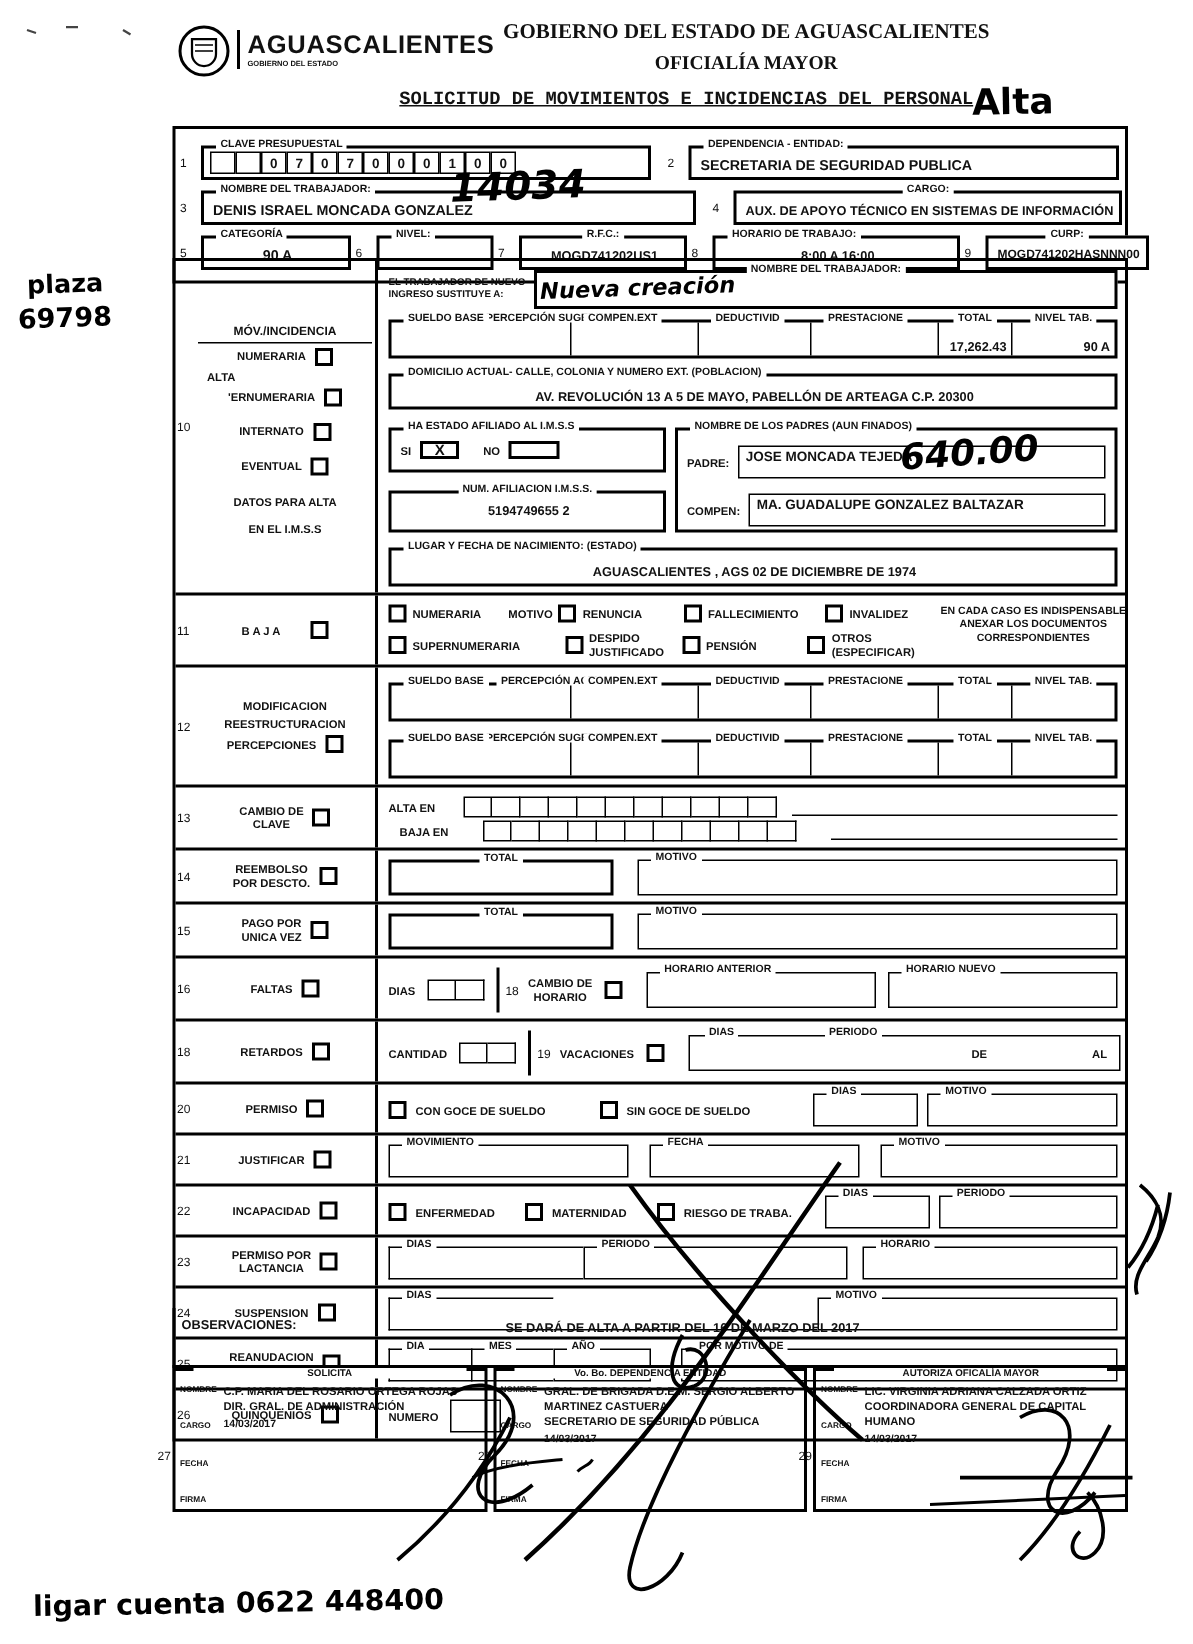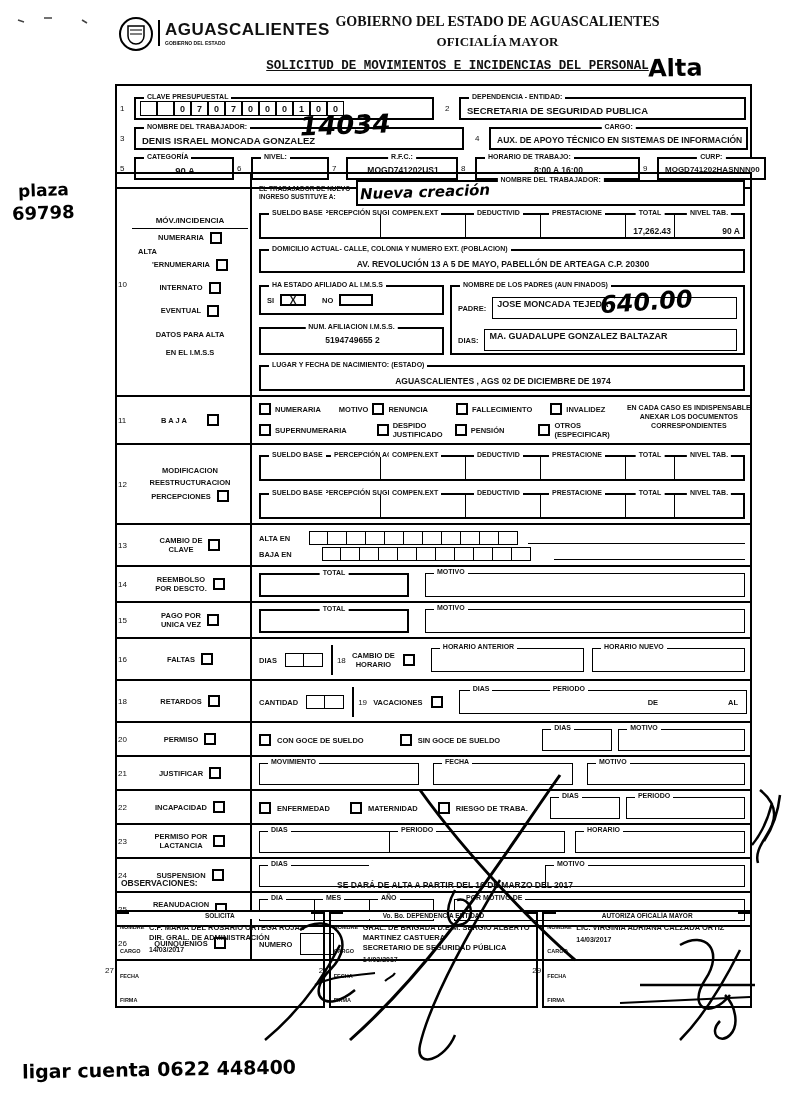--- a/index.html
+++ b/index.html
@@ -234,21 +234,21 @@
               <div class="fv fvc" style="font-size:8.5px;">5194749655 2</div>
             </div>
           </div>
           <div class="fb" style="flex:1;height:70px;padding:4px 6px;">
             <span class="fl">NOMBRE DE LOS PADRES (AUN FINADOS)</span>
             <div class="lrow" style="margin-top:6px;">
               <span class="lbl">PADRE:</span>
               <span class="fb" style="flex:1;height:16px;border-width:1px;font-size:9px;font-weight:bold;padding:1px 4px;">JOSE MONCADA TEJEDA</span>
             </div>
             <div class="lrow" style="margin-top:10px;">
-              <span class="lbl">DIAS:</span>
+              <span class="lbl">COMPEN:</span>
               <span class="fb" style="flex:1;height:16px;border-width:1px;font-size:9px;font-weight:bold;padding:1px 4px;">MA. GUADALUPE GONZALEZ BALTAZAR</span>
             </div>
           </div>
         </div>
         <div class="fb" style="margin-top:10px;height:26px;">
           <span class="fl">LUGAR Y FECHA DE NACIMIENTO: (ESTADO)</span>
           <div class="fv fvc" style="font-size:8.5px;padding-top:9px;">AGUASCALIENTES , AGS 02 DE DICIEMBRE DE 1974</div>
         </div>
       </div>
     </div>
@@ -370,21 +370,21 @@
               <span class="gcell"></span>
               <span class="gcell"></span>
               <span class="gcell"></span>
               <span class="gcell"></span>
               <span class="gcell"></span>
               <span class="gcell"></span>
               <span class="gcell"></span>
             </span>
           <span class="line"></span>
         </div>
-        <div class="lrow" style="gap:23px;margin-top:2px;">
+        <div class="lrow" style="gap:23px;margin-top:2px;text-align:right;">
           <span class="lbl" style="width:40px;">BAJA EN</span>
           <span class="grid">
               <span class="gcell"></span>
               <span class="gcell"></span>
               <span class="gcell"></span>
               <span class="gcell"></span>
               <span class="gcell"></span>
               <span class="gcell"></span>
               <span class="gcell"></span>
               <span class="gcell"></span>
@@ -671,20 +671,21 @@
       <span class="signum">29</span>
       <span class="sigcap">AUTORIZA OFICALÍA MAYOR</span>
       <div class="sigl">
         <span>NOMBRE</span>
         <span>CARGO</span>
         <span>FECHA</span>
         <span>FIRMA</span>
       </div>
       <div class="sigv">
         <div>LIC. VIRGINIA ADRIANA CALZADA ORTIZ</div>
+        <div>COORDINADORA GENERAL DE CAPITAL HUMANO</div>
         <div class="fecha">14/03/2017</div>
       </div>
     </div>
   </div>
 
   <div class="hw" style="top:180px;left:18px;font-size:17px;">plaza</div>
   <div class="hw" style="top:202px;left:12px;font-size:18px;">69798</div>
   <div class="hw" style="top:110px;left:300px;font-size:26px;font-style:italic;">14034</div>
   <div class="hw" style="top:183px;left:360px;font-size:15px;font-style:italic;">Nueva creación</div>
   <div class="hw" style="top:288px;left:600px;font-size:24px;font-style:italic;transform:rotate(-4deg);">640.00</div>

